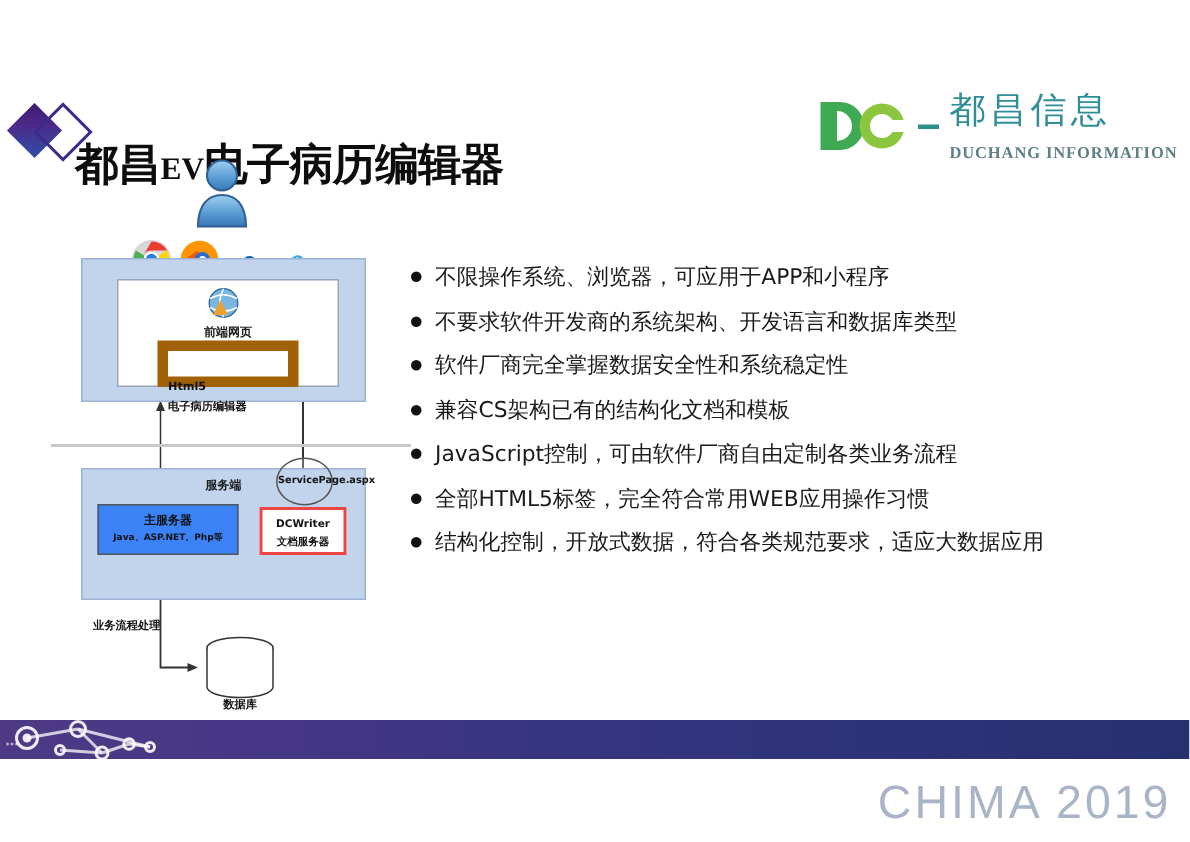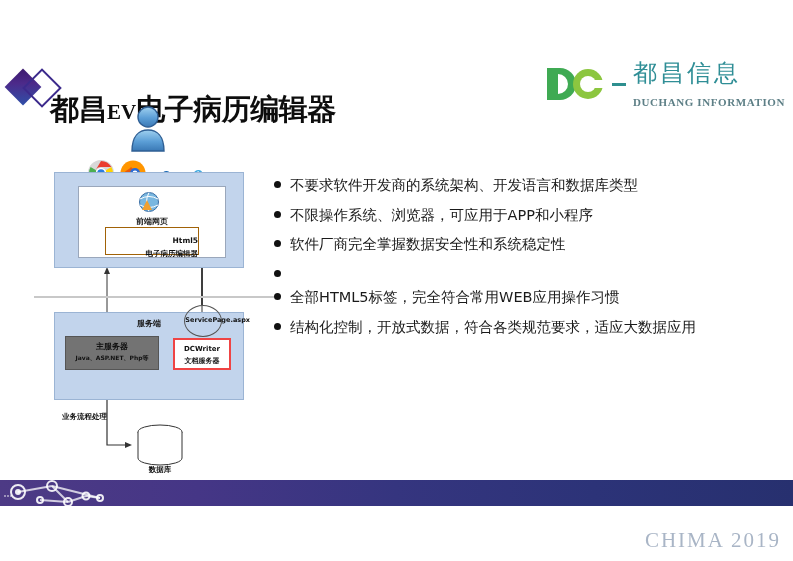--- a/index.html
+++ b/index.html
@@ -170,26 +170,26 @@
     color: #1b1b1b;
     font-family: Liberation Sans, sans-serif;
   }
   .editor-box {
     position: absolute;
     left: 73px;
     top: 127px;
     width: 94px;
     height: 28px;
     background: #ffffff;
-    border: 1px solid #a16207;
+    border: 7px solid #a16207;
     box-sizing: border-box;
-    text-align: right;
+    text-align: left;
     font-size: 7.5px;
     line-height: 13px;
-    padding-top: 6px;
+    padding-top: 17px;
     color: #111;
     font-family: "DejaVu Sans", sans-serif;
     font-weight: bold;
   }
 
   .divider {
     position: absolute;
     left: 2px;
     top: 196px;
     width: 240px;
@@ -217,21 +217,21 @@
     font-weight: bold;
     color: #1b1b1b;
     font-family: "DejaVu Sans", sans-serif;
   }
   .main-server {
     position: absolute;
     left: 33px;
     top: 236px;
     width: 94px;
     height: 34px;
-    background: #737373;
+    background: #3b82f6;
     border: 1px solid #555;
     box-sizing: border-box;
     text-align: center;
     color: #111;
     font-family: "DejaVu Sans", sans-serif;
   }
   .main-server .l1 { font-size: 8px; font-weight: bold; display:block; margin-top: 4px; }
   .main-server .l2 { font-size: 6px; font-weight: bold; display:block; margin-top: 2px; }
 
   .doc-server {
@@ -342,22 +342,22 @@
     position: absolute;
     left: 0;
     top: -10px;
     width: 230px;
     height: 46px;
   }
   .chima {
     position: absolute;
     right: 12px;
     bottom: 8px;
-    font-family: Liberation Serif, serif;
-    font-size: 21px;
+    font-family: Liberation Sans, sans-serif;
+    font-size: 31px;
     letter-spacing: 2px;
     color: #a9b5c6;
   }
 </style>
 </head>
 <body>
 
 <div class="slide">
 
   <div class="title-logo">
@@ -490,32 +490,37 @@
       <div>文档服务器</div>
     </div>
 
     <div class="biz-label">业务流程处理</div>
     <div class="db-label">数据库</div>
   </div>
 
   <div class="bullets">
     <div class="bullet">
       <span class="dot"></span>
+      <span>不限操作系统、浏览器，可应用于APP和小程序</span>
+    </div>
+    <div class="bullet">
+      <span class="dot"></span>
       <span>不要求软件开发商的系统架构、开发语言和数据库类型</span>
     </div>
     <div class="bullet">
       <span class="dot"></span>
-      <span>不限操作系统、浏览器，可应用于APP和小程序</span>
-    </div>
-    <div class="bullet">
-      <span class="dot"></span>
       <span>软件厂商完全掌握数据安全性和系统稳定性</span>
     </div>
     <div class="bullet">
       <span class="dot"></span>
+      <span>兼容CS架构已有的结构化文档和模板</span>
+    </div>
+    <div class="bullet">
+      <span class="dot"></span>
+      <span>JavaScript控制，可由软件厂商自由定制各类业务流程</span>
     </div>
     <div class="bullet">
       <span class="dot"></span>
       <span>全部HTML5标签，完全符合常用WEB应用操作习惯</span>
     </div>
     <div class="bullet">
       <span class="dot"></span>
       <span>结构化控制，开放式数据，符合各类规范要求，适应大数据应用</span>
     </div>
   </div>

